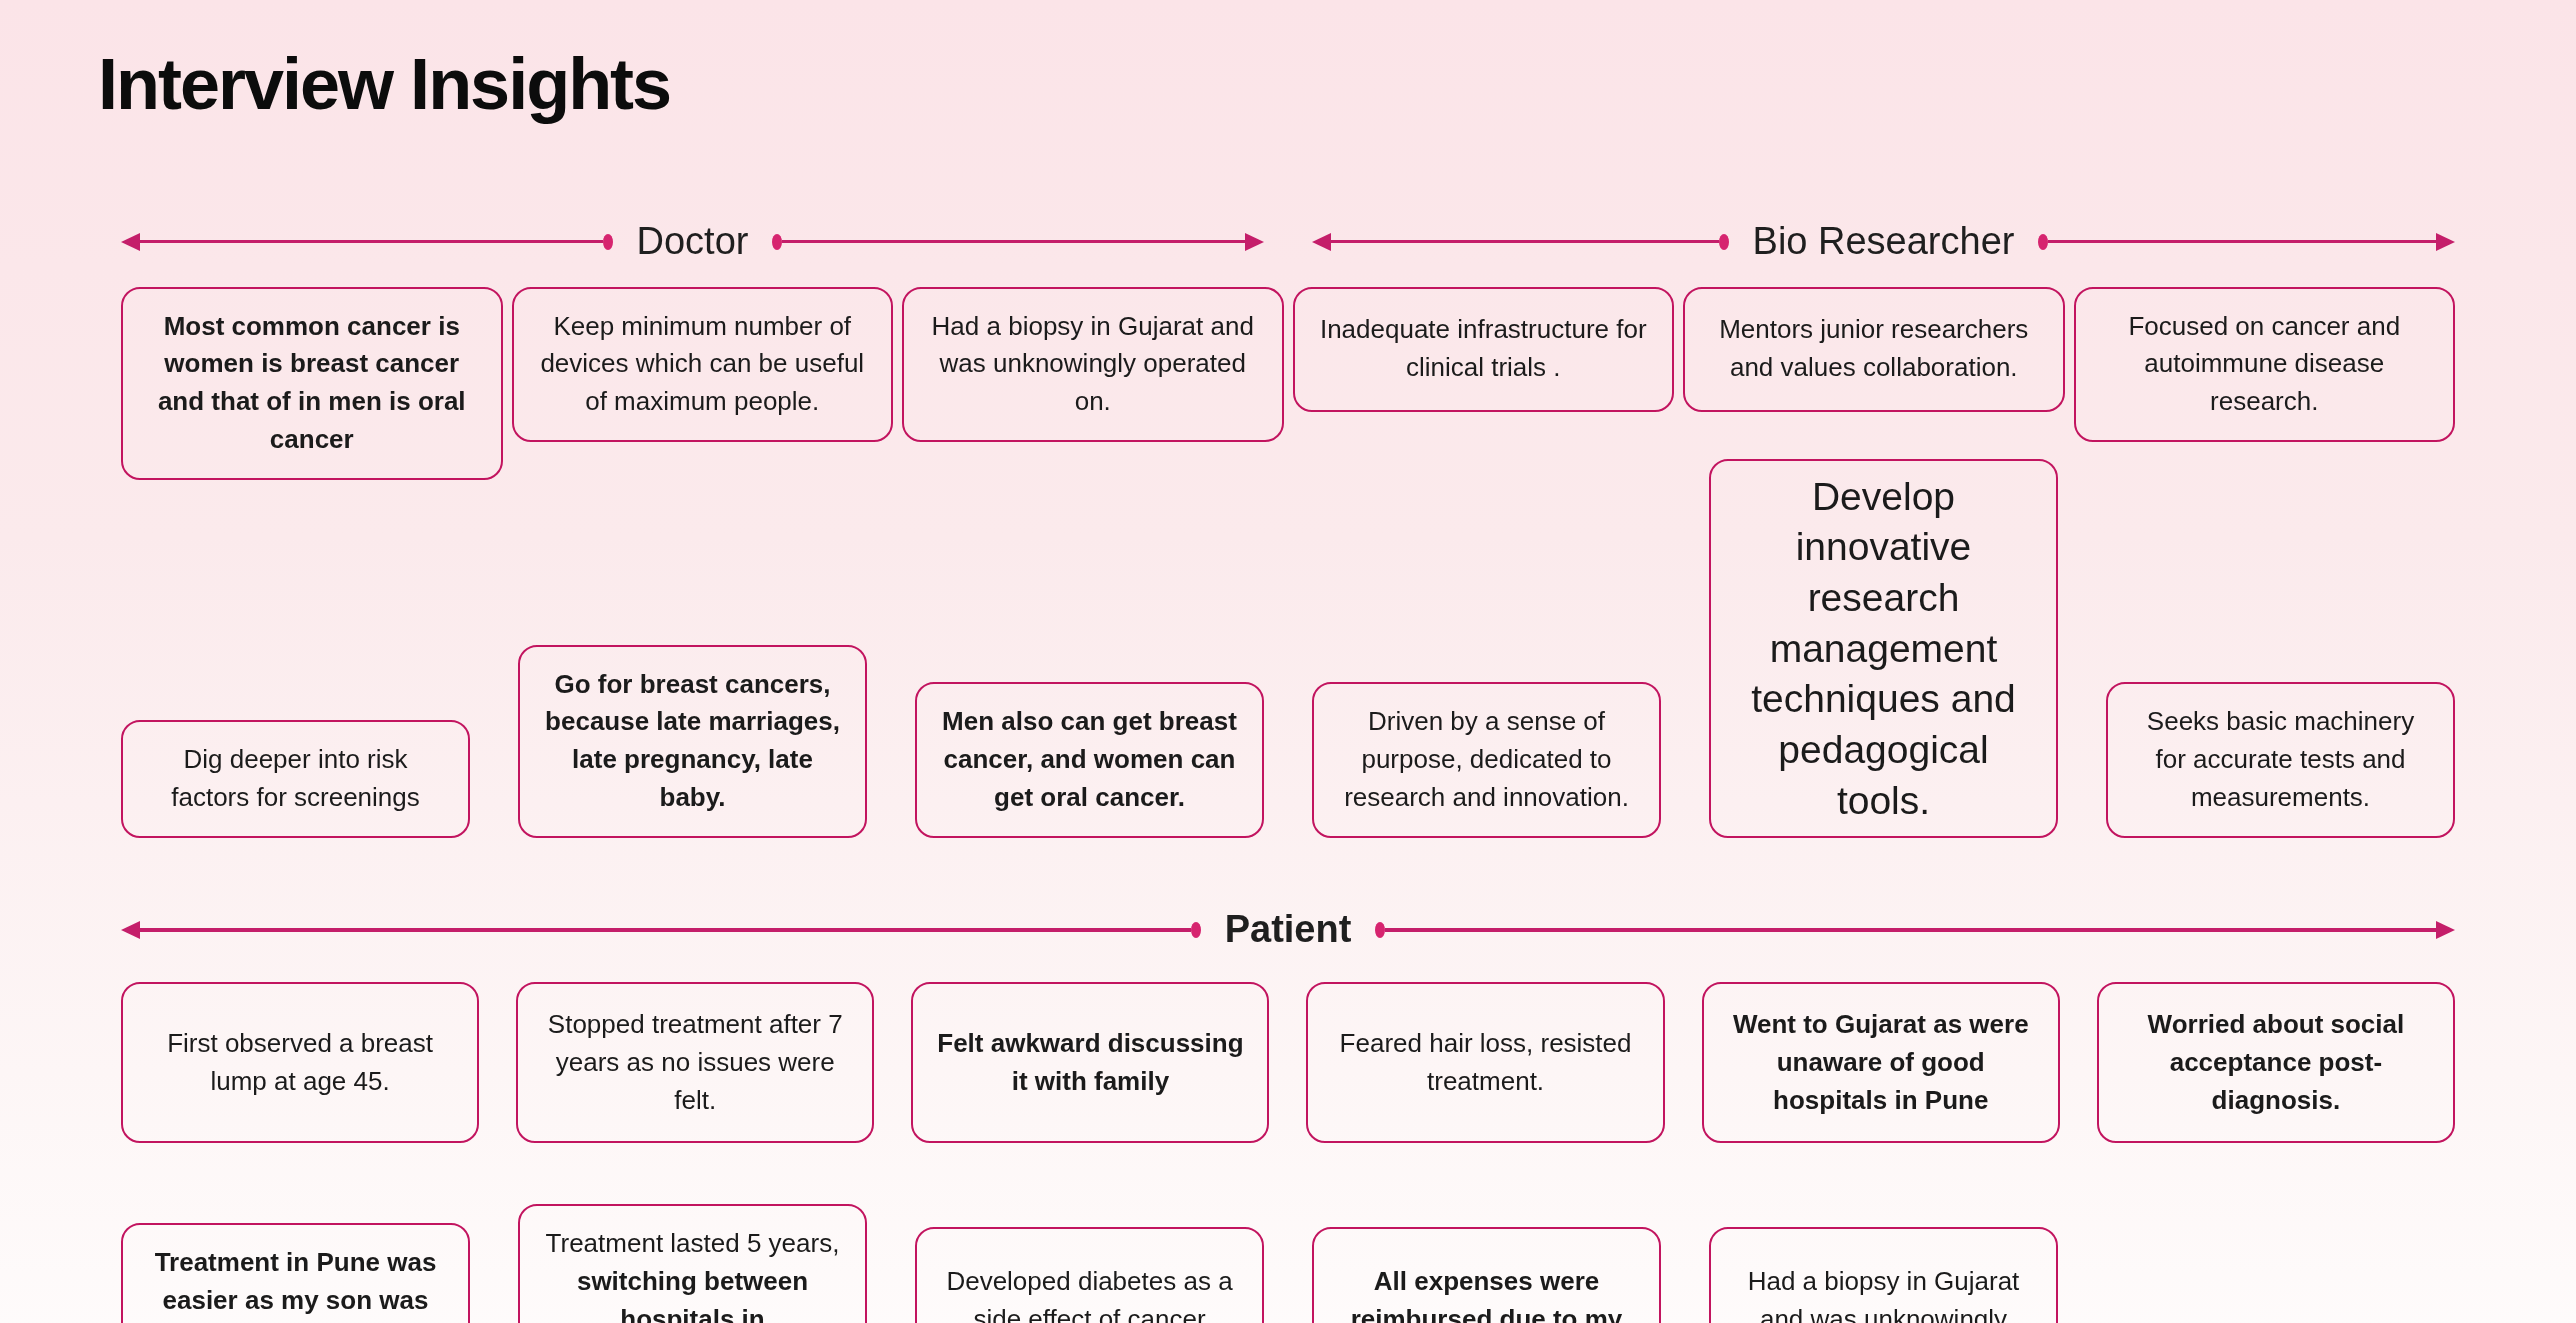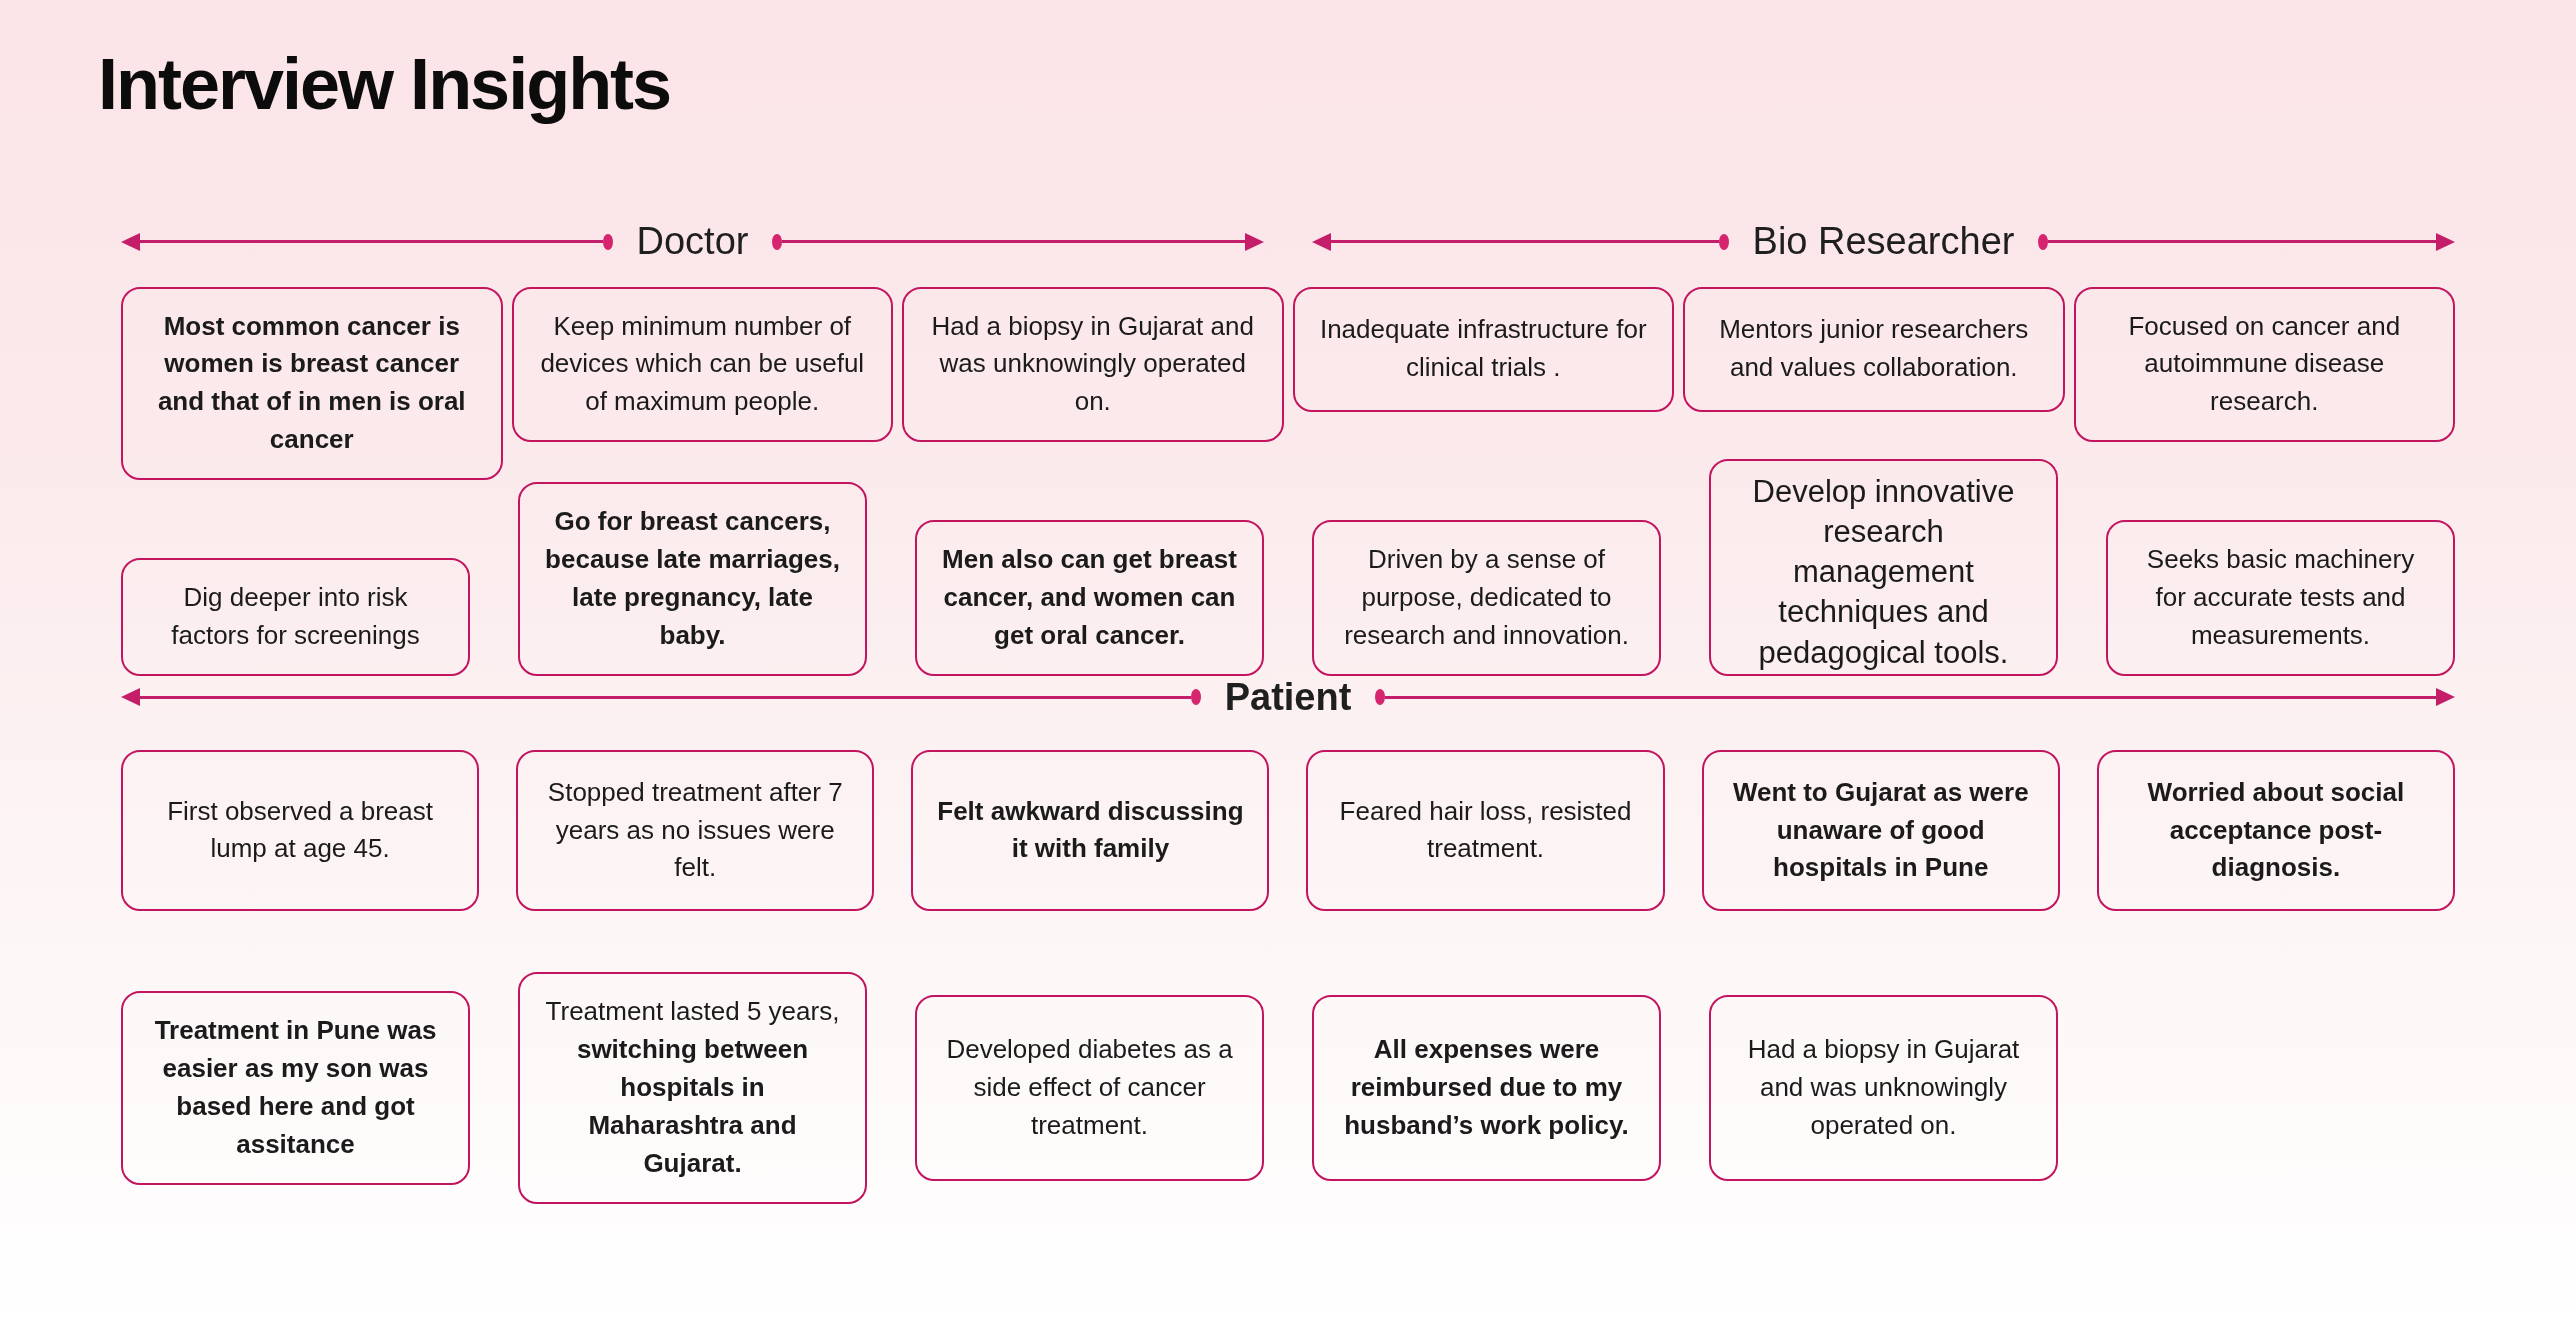--- a/index.html
+++ b/index.html
@@ -60,21 +60,21 @@
     width: 0; height: 0;
     border-top: 9.4px solid transparent;
     border-bottom: 9.4px solid transparent;
     border-left: 19px solid #c41e6a;
   }
   .arrow .dot {
     width: 10px; height: 16px;
     border-radius: 50%;
     background: #d6246f;
   }
-  .patient-header { }
+  .patient-header { margin-top: 70px; }
   
   .grid {
     display: grid;
     grid-template-columns: repeat(6, 1fr);
     column-gap: 48px;
   }
   .row-doctor-bio-1 { margin-top: 23.5px; align-items: start; gap: 9px; }
   .row-doctor-bio-2 { margin-top: -21.5px; align-items: end; }
   .row-patient-1    { margin-top: 31px; align-items: start; gap: 37px; }
   .row-patient-2    { margin-top: 61px; align-items: center; }
@@ -89,24 +89,24 @@
     text-align: center;
     font-size: 26px;
     line-height: 1.46;
     background: transparent;
   }
   .row-doctor-bio-1 .card { min-height: 125px; }
   .row-patient-1 .card    { min-height: 161px; }
   .row-patient-2 .card    { min-height: 186px; }
   .card.bold { font-weight: 700; }
   .card.large {
-    font-size: 31px;
+    font-size: 39px;
     line-height: 1.3;
     padding-top: 10.7px;
-    padding-bottom: 1px;
+    padding-bottom: 10px;
   }
   .card strong { font-weight: 700; }
 </style>
 </head>
 <body>
 
 <div class="page">
 
   <h1 class="title">Interview Insights</h1>
 

